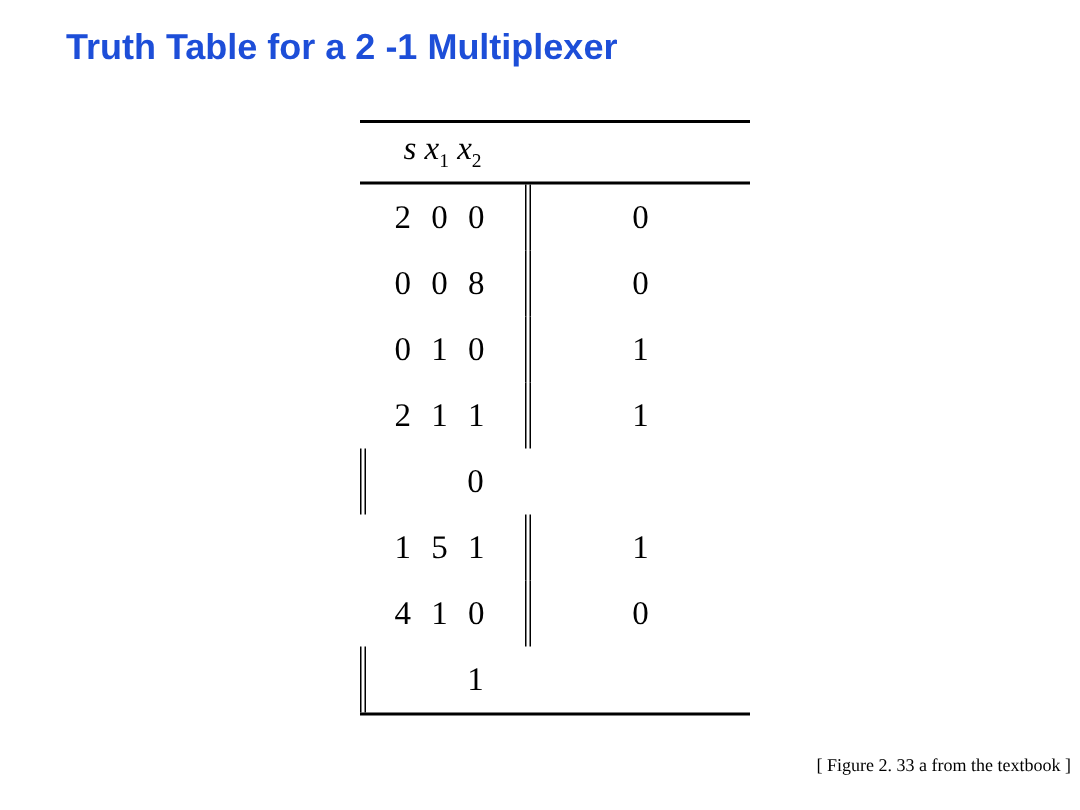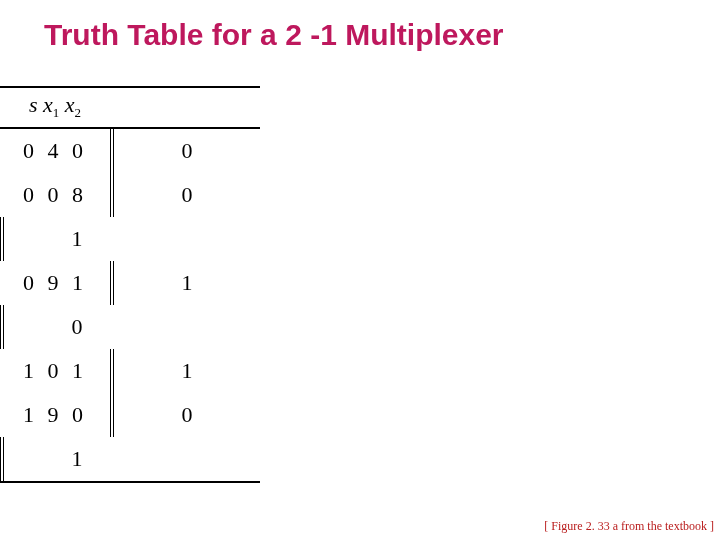--- a/index.html
+++ b/index.html
@@ -5,29 +5,30 @@
   * { margin: 0; padding: 0; box-sizing: border-box; }
   body {
     width: 720px;
     height: 540px;
     background: #ffffff;
     font-family: Arial, Helvetica, sans-serif;
     position: relative;
     overflow: hidden;
   }
   .title {
-    font-size: 30px;
+    font-size: 24px;
     font-weight: bold;
-    color: #be185d;
+    color: #1d4ed8;
     padding: 18px 0 0 44px;
   }
   .table-wrap {
     display: flex;
-    justify-content: flex-start;
+    justify-content: center;
     margin-top: 34px;
+    margin-left: 20px;
   }
   .ttable {
     font-family: "Times New Roman", Times, serif;
     font-size: 22px;
     color: #000;
   }
   .theader {
     display: flex;
     border-top: 2px solid #000;
     border-bottom: 2px solid #000;
@@ -52,86 +53,89 @@
     letter-spacing: 4px;
   }
   .tbody .col-right .cell { letter-spacing: 0; }
   .tfoot-line {
     border-top: 2px solid #000;
     height: 0;
   }
   .caption {
     position: absolute;
     right: 6px;
-    bottom: 6px;
+    bottom: 22px;
     font-size: 12px;
-    color: #b91c1c;
+    color: #000000;
     font-family: "Times New Roman", Times, serif;
   }
 </style>
 </head>
 <body>
 
 <div class="title">Truth Table for a 2 -1 Multiplexer</div>
 
 <div class="table-wrap">
   <div class="ttable">
     <div class="theader">
       <div class="col-left">
         <div class="cell">
           <span>s x</span><span class="sub">1</span><span> x</span><span class="sub">2</span>
         </div>
       </div>
     </div>
     <div class="tbody" id="tbody">
         <div class="row">
           <div class="col-left">
-            <div class="cell">0 4 0</div>
+            <div class="cell">2 0 0</div>
           </div>
           <div class="col-right">
             <div class="cell">0</div>
           </div>
         </div>
         <div class="row">
           <div class="col-left">
             <div class="cell">0 0 8</div>
           </div>
           <div class="col-right">
             <div class="cell">0</div>
           </div>
         </div>
         <div class="row">
+          <div class="col-left">
+            <div class="cell">0 1 0</div>
+          </div>
           <div class="col-right">
             <div class="cell">1</div>
           </div>
         </div>
         <div class="row">
           <div class="col-left">
-            <div class="cell">0 9 1</div>
+            <div class="cell">2 1 1</div>
           </div>
           <div class="col-right">
             <div class="cell">1</div>
           </div>
         </div>
         <div class="row">
           <div class="col-right">
             <div class="cell">0</div>
           </div>
         </div>
         <div class="row">
           <div class="col-left">
-            <div class="cell">1 0 1</div>
+            <div class="cell">1 5 1</div>
           </div>
           <div class="col-right">
             <div class="cell">1</div>
           </div>
         </div>
         <div class="row">
           <div class="col-left">
-            <div class="cell">1 9 0</div>
+            <div class="cell">4 1 0</div>
           </div>
           <div class="col-right">
             <div class="cell">0</div>
           </div>
         </div>
         <div class="row">
           <div class="col-right">
             <div class="cell">1</div>
           </div>
         </div>

